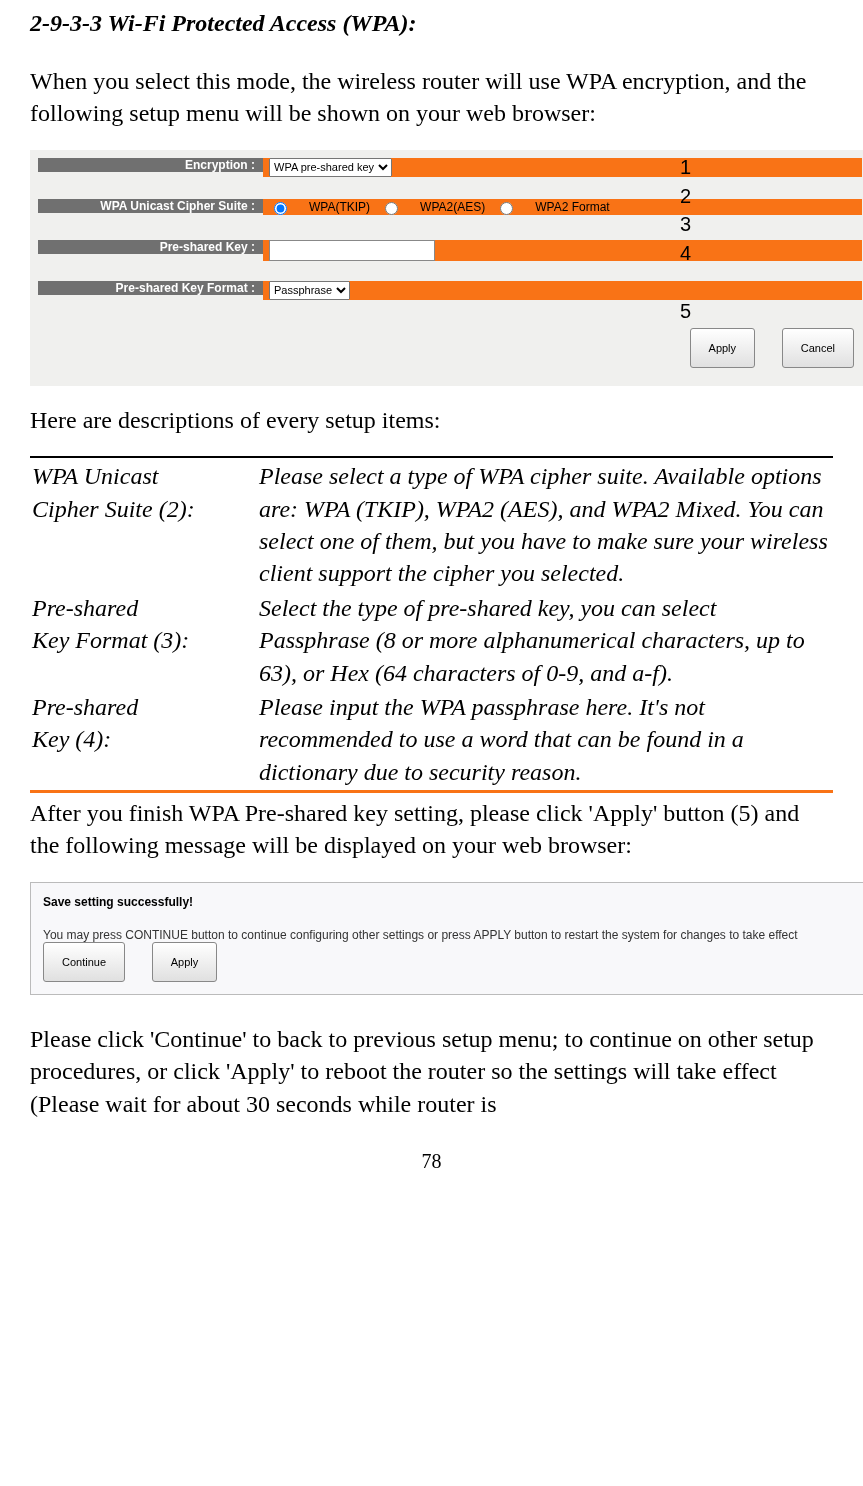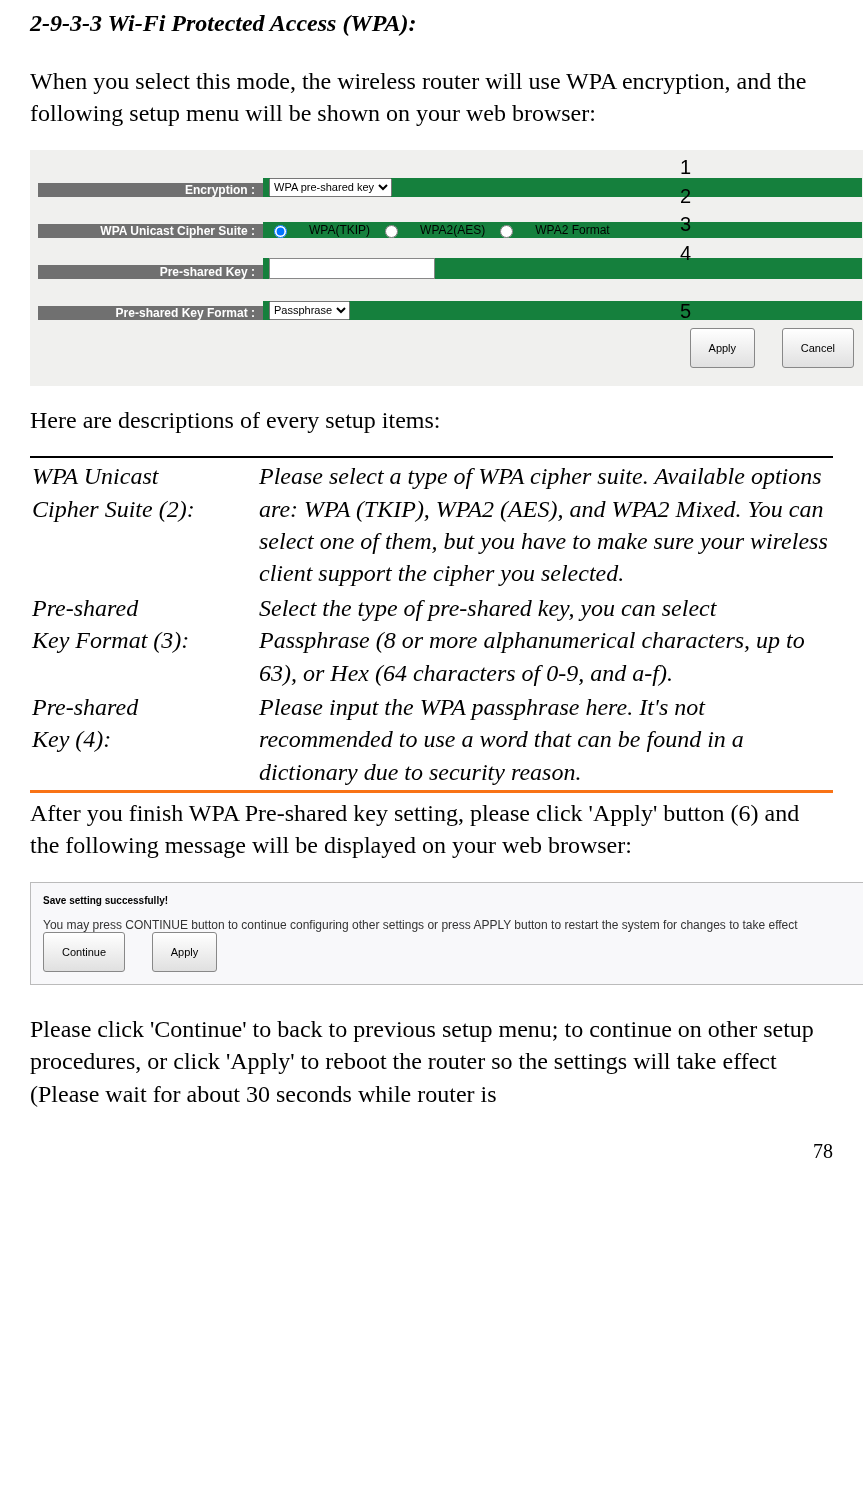--- a/index.html
+++ b/index.html
@@ -26,38 +26,38 @@
   .config-panel {
     background: #f0f0ee;
     padding: 8px 8px 18px 8px;
     position: relative;
     width: 840px;
     box-sizing: border-box;
     font-family: Arial, sans-serif;
   }
   .config-row {
     display: flex;
-    align-items: flex-end;
+    align-items: flex-start;
     margin-bottom: 2px;
     height: 39px;
   }
   .config-label {
     background: #707070;
     color: white;
     font-weight: bold;
     font-size: 12px;
     width: 225px;
     display: flex;
     align-items: center;
     justify-content: flex-end;
     padding-right: 8px;
     box-sizing: border-box;
   }
   .config-value {
-    background: #15803d;
+    background: #f97316;
     flex: 1;
     display: flex;
     align-items: center;
     padding-left: 6px;
     font-size: 12px;
   }
   .mini-select {
     font-size: 11px;
     font-family: Arial, sans-serif;
     height: 19px;
@@ -117,29 +117,29 @@
     background: #f8f8fa;
     font-family: Arial, sans-serif;
     padding: 12px;
     margin: 18px 0 28px 0;
     width: 840px;
     box-sizing: border-box;
     position: relative;
   }
   .save-title {
     font-weight: bold;
-    font-size: 10px;
-    margin-bottom: 12px;
+    font-size: 12px;
+    margin-bottom: 19px;
   }
   .save-msg {
     font-size: 12px;
     color: #333;
   }
   .page-num {
-    text-align: right;
+    text-align: center;
     font-size: 20px;
     margin-top: 30px;
   }
 </style>
 </head>
 <body>
 
 <div class="section-title">2-9-3-3 Wi-Fi Protected Access (WPA):</div>
 
 <div class="body-text">When you select this mode, the wireless router will use WPA encryption, and the following setup menu will be shown on your web browser:</div>
@@ -219,21 +219,21 @@
   </tr>
   <tr>
     <td class="desc-col1">
       <span>Pre-shared</span><br><span>Key (4):</span>
     </td>
     <td>Please input the WPA passphrase here. It's not recommended to use a word that can be found in a dictionary due to security reason.</td>
   </tr>
 </tbody>
   </table>
 
-<div class="body-text">After you finish WPA Pre-shared key setting, please click 'Apply' button (6) and the following message will be displayed on your web browser:</div>
+<div class="body-text">After you finish WPA Pre-shared key setting, please click 'Apply' button (5) and the following message will be displayed on your web browser:</div>
 
 <div class="save-panel">
   <div class="save-title">Save setting successfully!</div>
   <div class="save-msg">You may press CONTINUE button to continue configuring other settings or press APPLY button to restart the system for changes to take effect</div>
   <span class="silver-btn" style="margin-left:0;">Continue</span>
   <span class="silver-btn">Apply</span>
 </div>
 
 <div class="body-text">Please click 'Continue' to back to previous setup menu; to continue on other setup procedures, or click 'Apply' to reboot the router so the settings will take effect (Please wait for about 30 seconds while router is</div>
 

